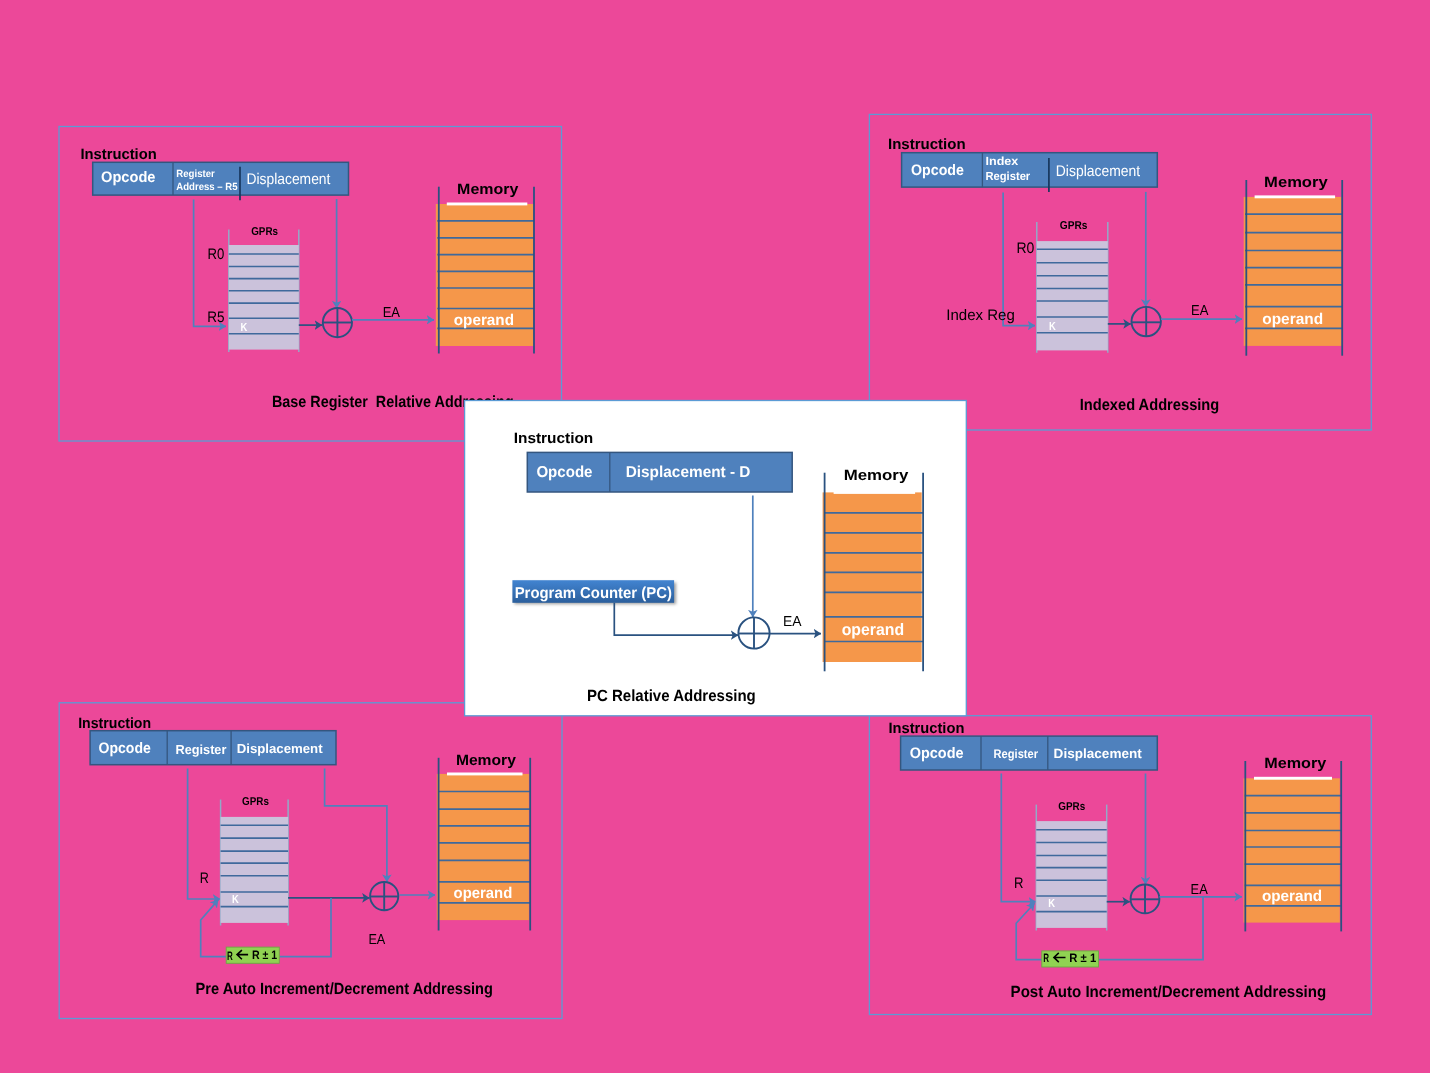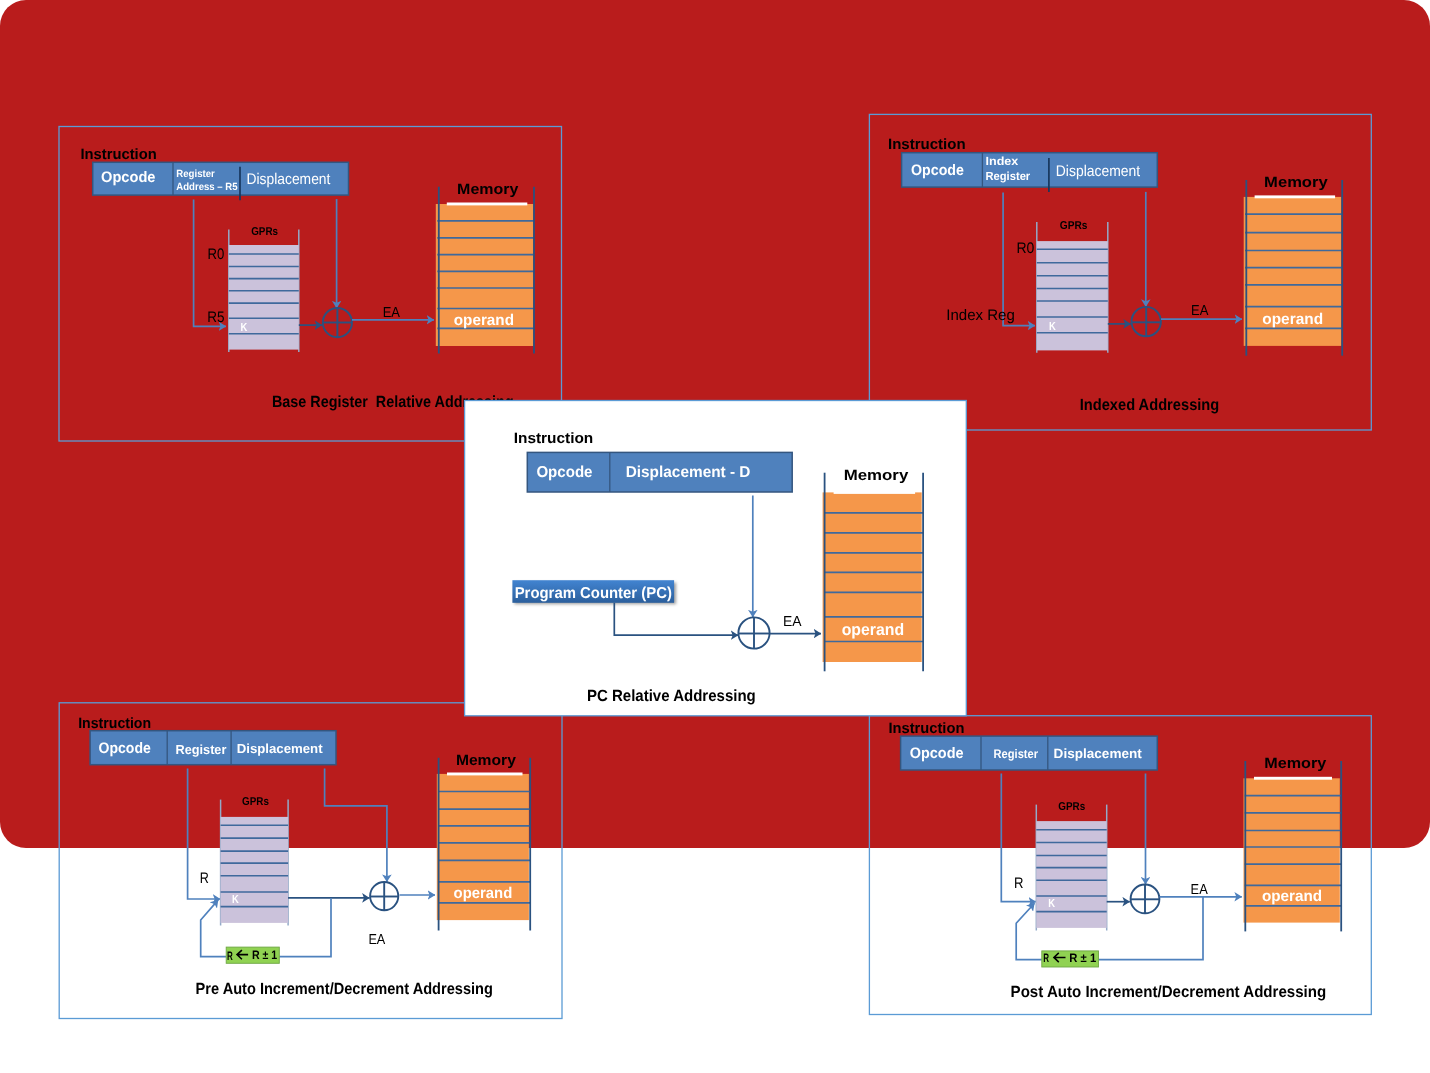--- a/index.html
+++ b/index.html
@@ -1,19 +1,19 @@
 <!DOCTYPE html>
 <html><head>
 <meta charset="utf-8">
 <title>Addressing Modes</title>
 <style>
   html,body{margin:0;padding:0;background:#ffffff;}
   body{width:1430px;height:1073px;overflow:hidden;
        font-family:"Liberation Sans",sans-serif;}
-  #stage{position:relative;width:1430px;height:848px;background:#b91c1c;border-radius:26px;
+  #stage{position:relative;width:1430px;height:1073px;background:#ec4899;
          -webkit-font-smoothing:antialiased;-moz-osx-font-smoothing:grayscale;}
   svg#sheet{position:absolute;left:0;top:0;display:block;shape-rendering:geometricPrecision;text-rendering:geometricPrecision;}
   text{font-family:"Liberation Sans",sans-serif;fill:#000;white-space:pre;}
   .panel-frame{fill:none;stroke:#5B9BD5;stroke-width:1.3;}
   .panel-bg{fill:#ffffff;}
   .bar{fill:#4F81BD;stroke:#34567F;stroke-width:1.5;}
   .bar-div{stroke:#34567F;stroke-width:1.3;}
   .bar-div-dark{stroke:#17375E;stroke-width:1.7;}
   .lbl-white{fill:#ffffff;}
   .mem-fill{fill:#F5974A;}

